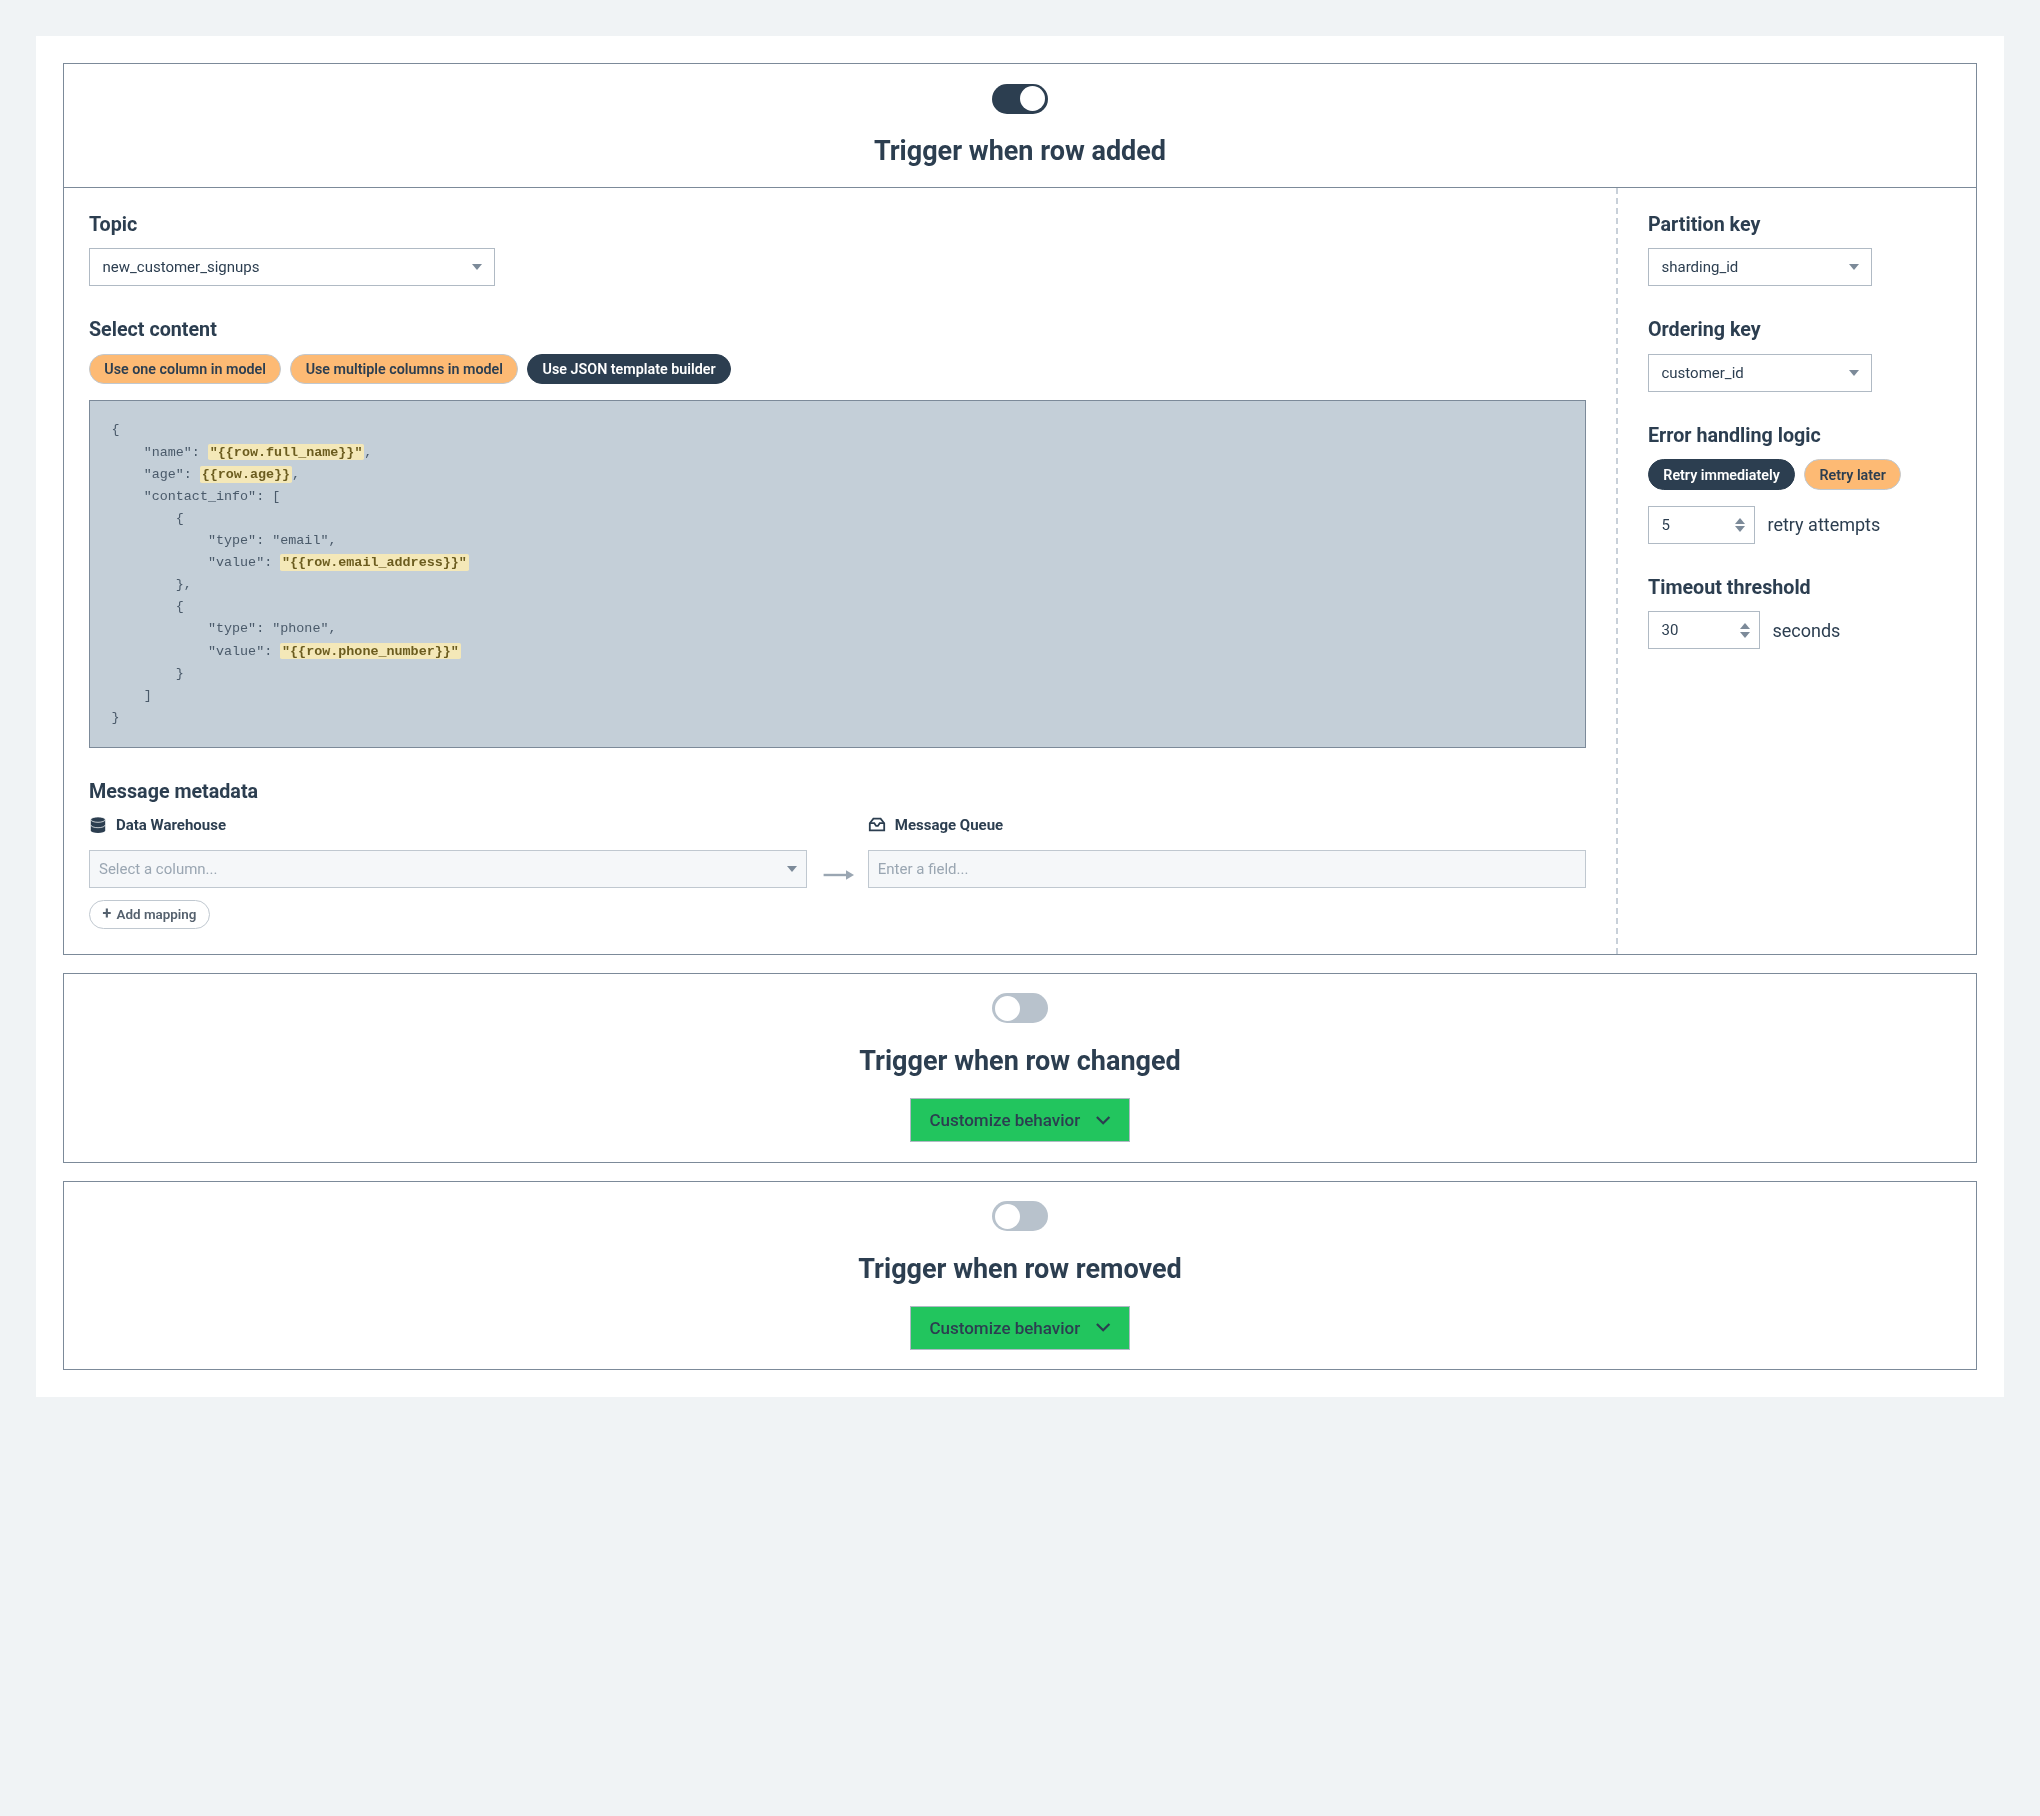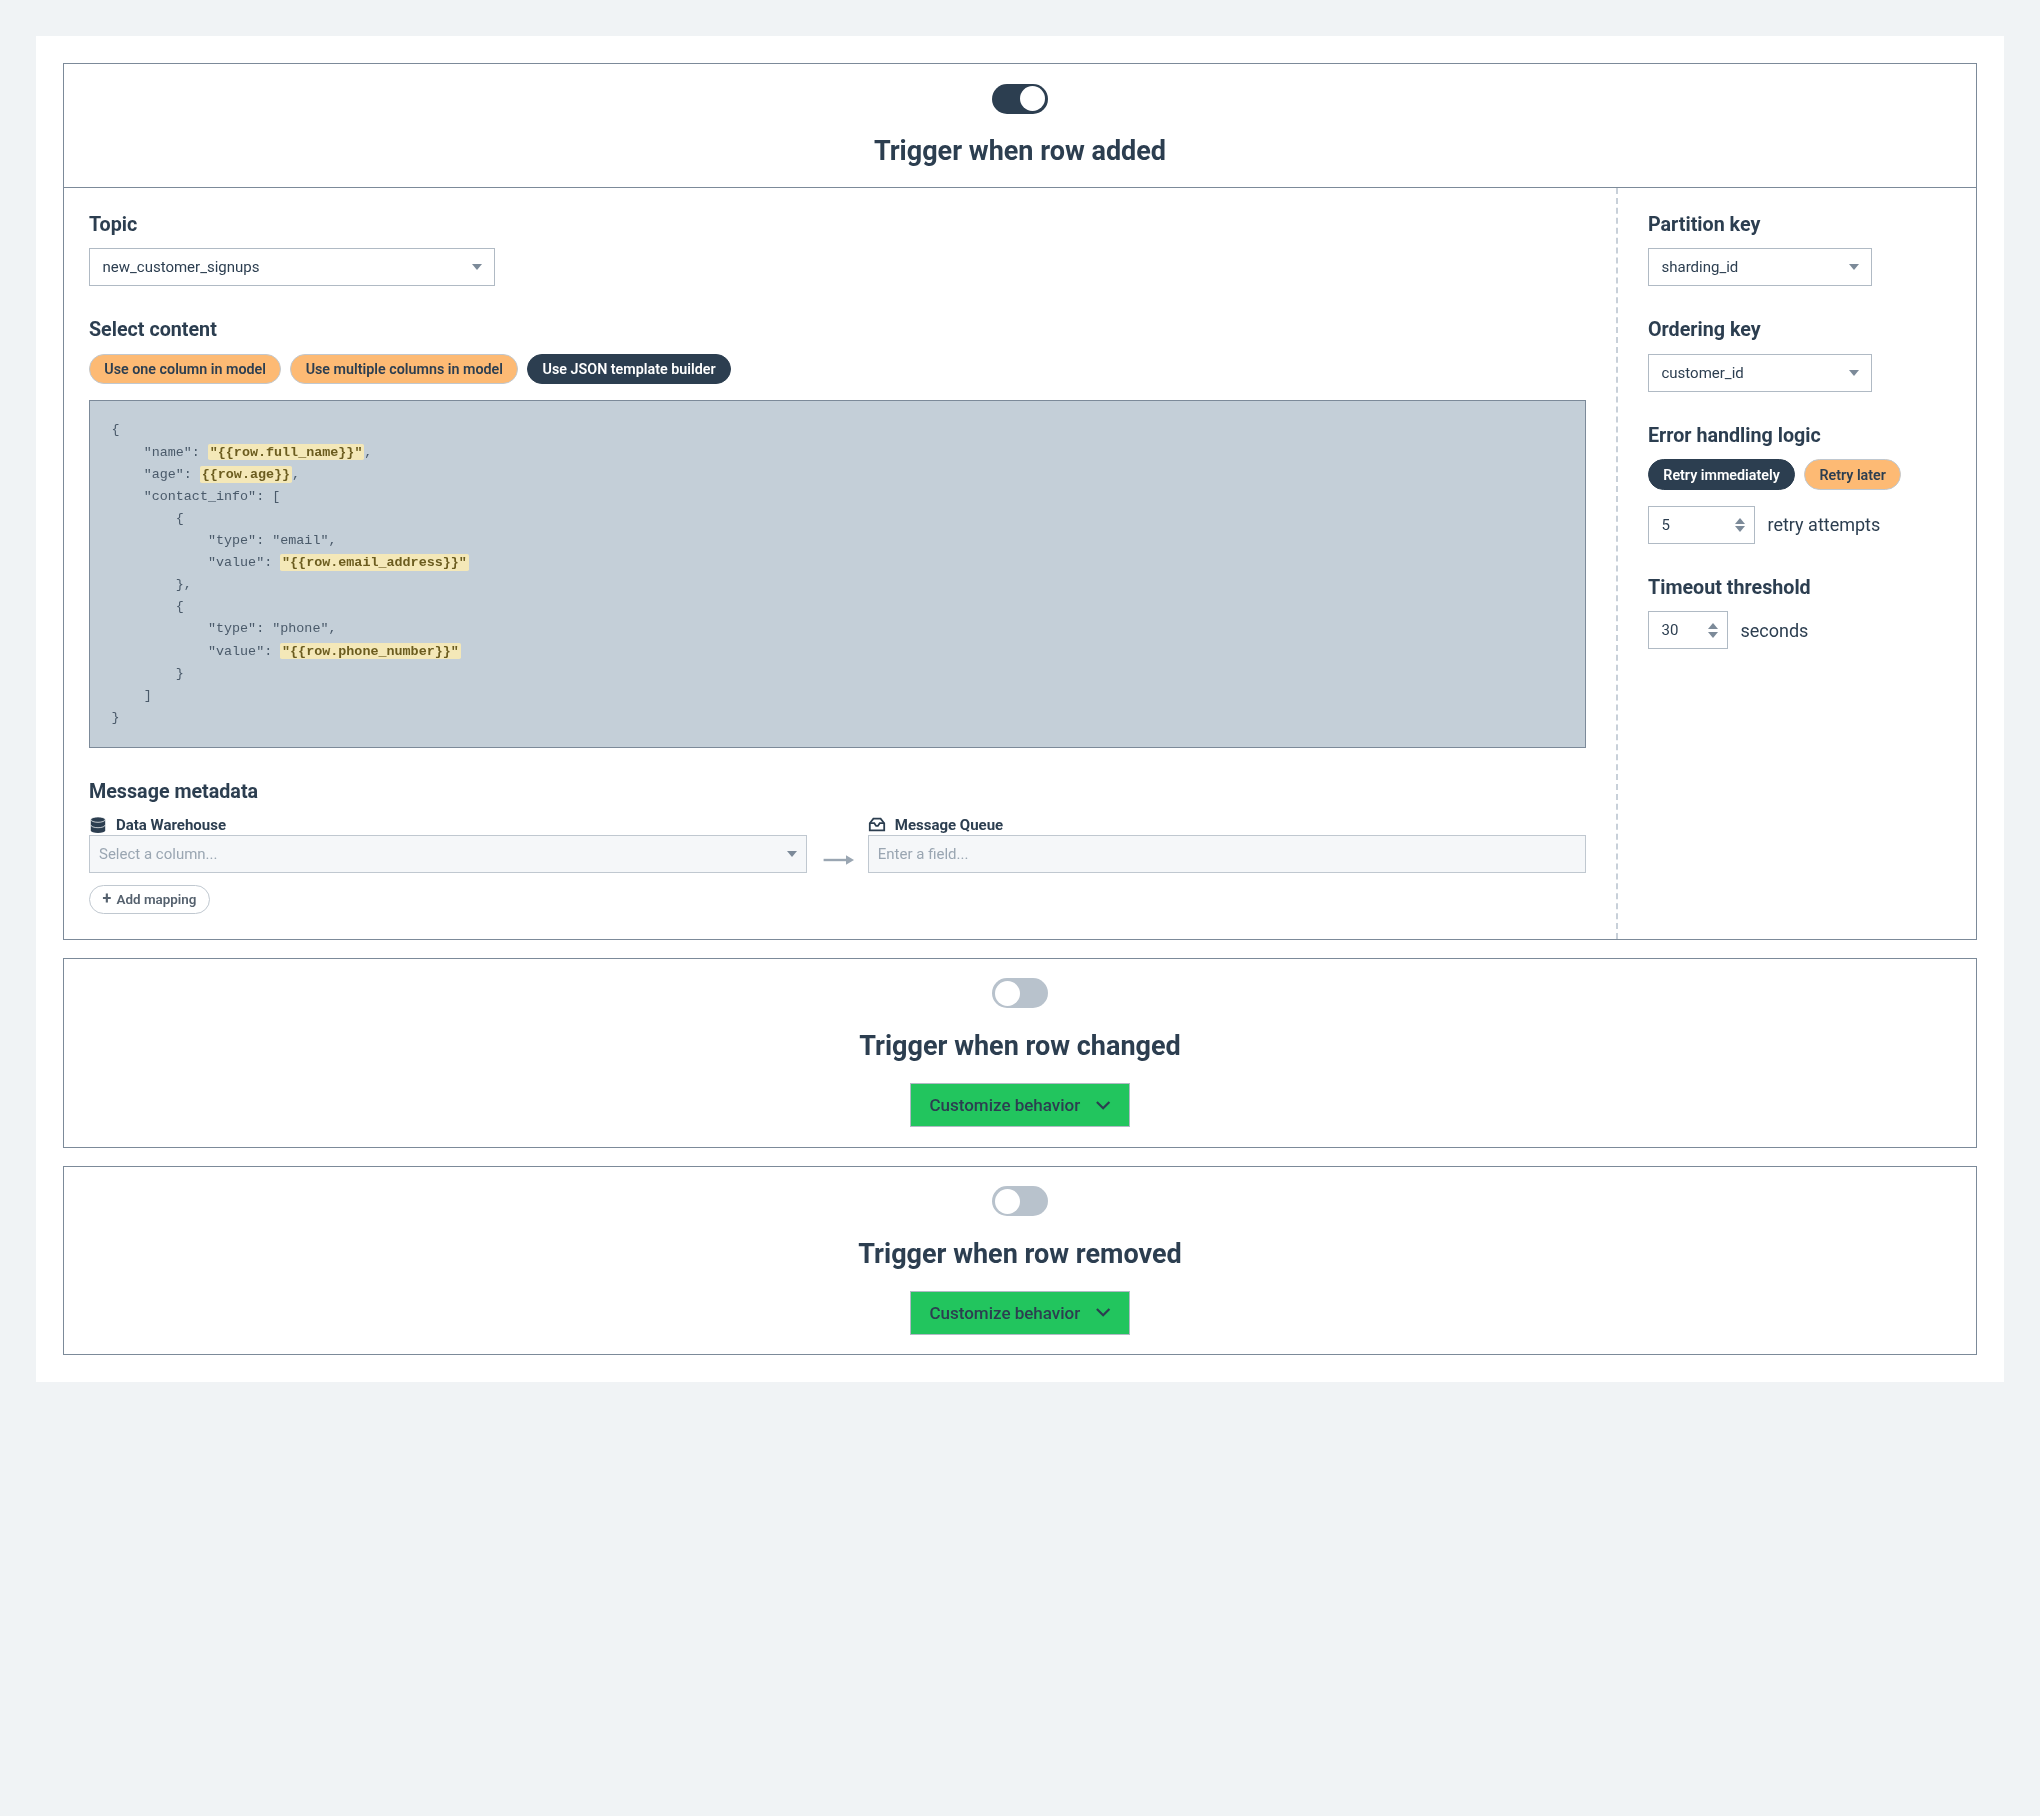--- a/index.html
+++ b/index.html
@@ -135,21 +135,21 @@
     gap: 14.3px;
   }
   .metadata-col { flex: 1; }
   .metadata-subhead {
     display: flex;
     align-items: flex-end;
     gap: 9px;
     font-size: 15px;
     font-weight: 700;
     color: #2c3e50;
-    margin-bottom: 1px;
+    margin-bottom: 16px;
   }
   .icon-db, .icon-mq {
     width: 18px;
     height: 18px;
     display: inline-flex;
     align-items: center;
     justify-content: center;
   }
   .input-disabled {
     border: 1.8px solid #c0c8d0;
@@ -368,21 +368,21 @@
                 <div class="stepper-down"></div>
               </div>
             </div>
             <span class="suffix">retry attempts</span>
           </div>
         </div>
 
         <div class="section">
           <div class="section-label">Timeout threshold</div>
           <div class="num-input-row">
-            <div class="num-input" style="width:80px">
+            <div class="num-input" style="width:112px">
               <span>30</span>
               <div class="stepper">
                 <div class="stepper-up"></div>
                 <div class="stepper-down"></div>
               </div>
             </div>
             <span class="suffix">seconds</span>
           </div>
         </div>
 

